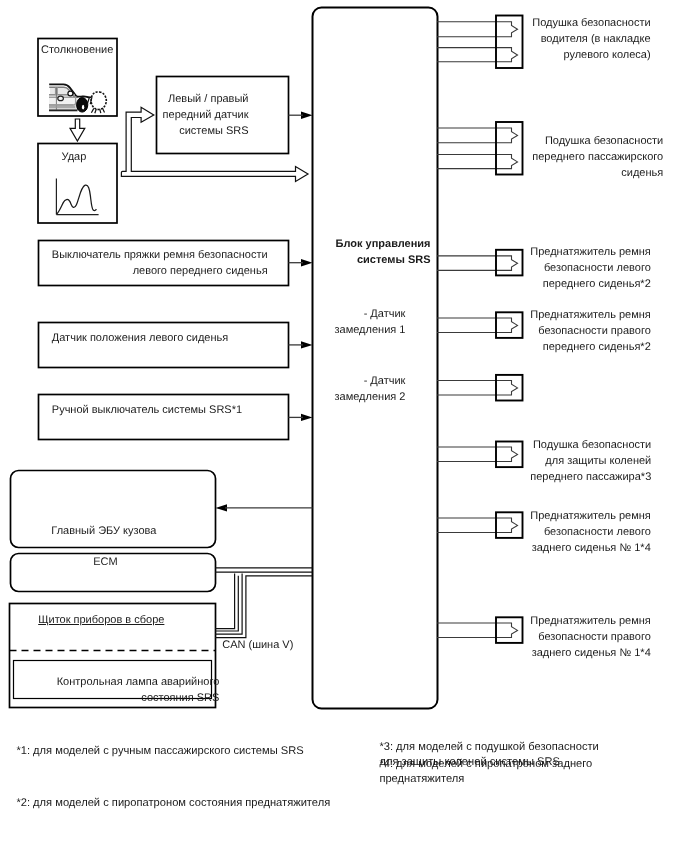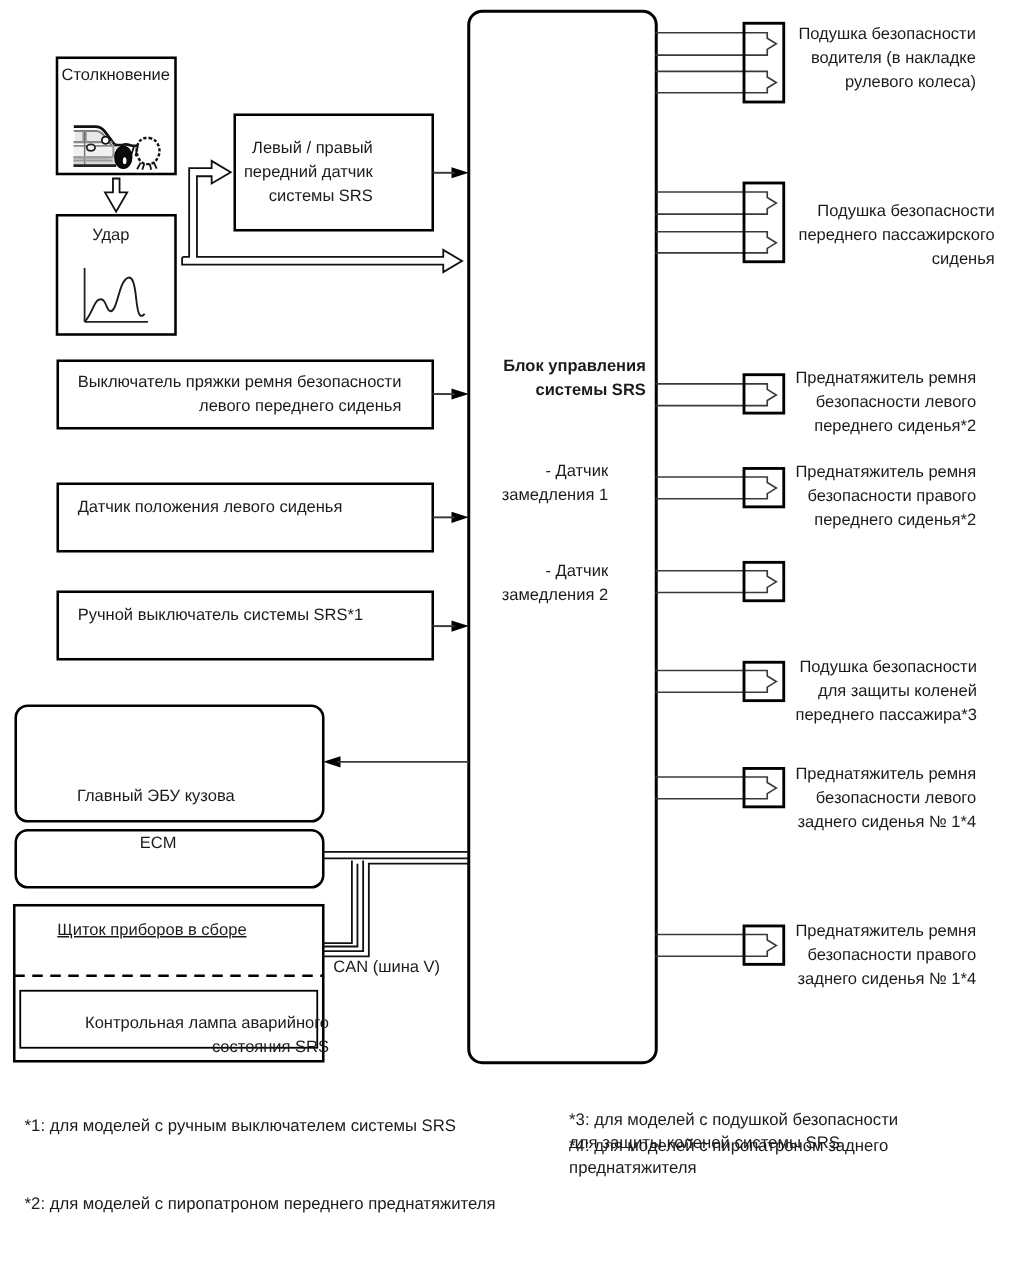--- a/index.html
+++ b/index.html
@@ -153,20 +153,20 @@
   <div class="lbl" style="left:530.3px;top:436.5px;">Подушка безопасности
 для защиты коленей
 переднего пассажира*3</div>
   <div class="lbl" style="left:530.3px;top:508.4px;">Преднатяжитель ремня
 безопасности левого
 заднего сиденья № 1*4</div>
   <div class="lbl" style="left:530.3px;top:613.4px;">Преднатяжитель ремня
 безопасности правого
 заднего сиденья № 1*4</div>
 
-  <div class="note" style="left:16.4px;top:743.5px;">*1: для моделей с ручным выключателем системы SRS</div>
-  <div class="note" style="left:16.4px;top:795.7px;">*2: для моделей с пиропатроном переднего преднатяжителя</div>
+  <div class="note" style="left:16.4px;top:743.5px;">*1: для моделей с ручным пассажирского системы SRS</div>
+  <div class="note" style="left:16.4px;top:795.7px;">*2: для моделей с пиропатроном состояния преднатяжителя</div>
   <div class="note" style="left:379.4px;top:739.8px;">*3: для моделей с подушкой безопасности
 для защиты коленей системы SRS</div>
   <div class="note" style="left:379.4px;top:757px;">*4: для моделей с пиропатроном заднего
 преднатяжителя</div>
 
 </div>
 
 </body></html>

